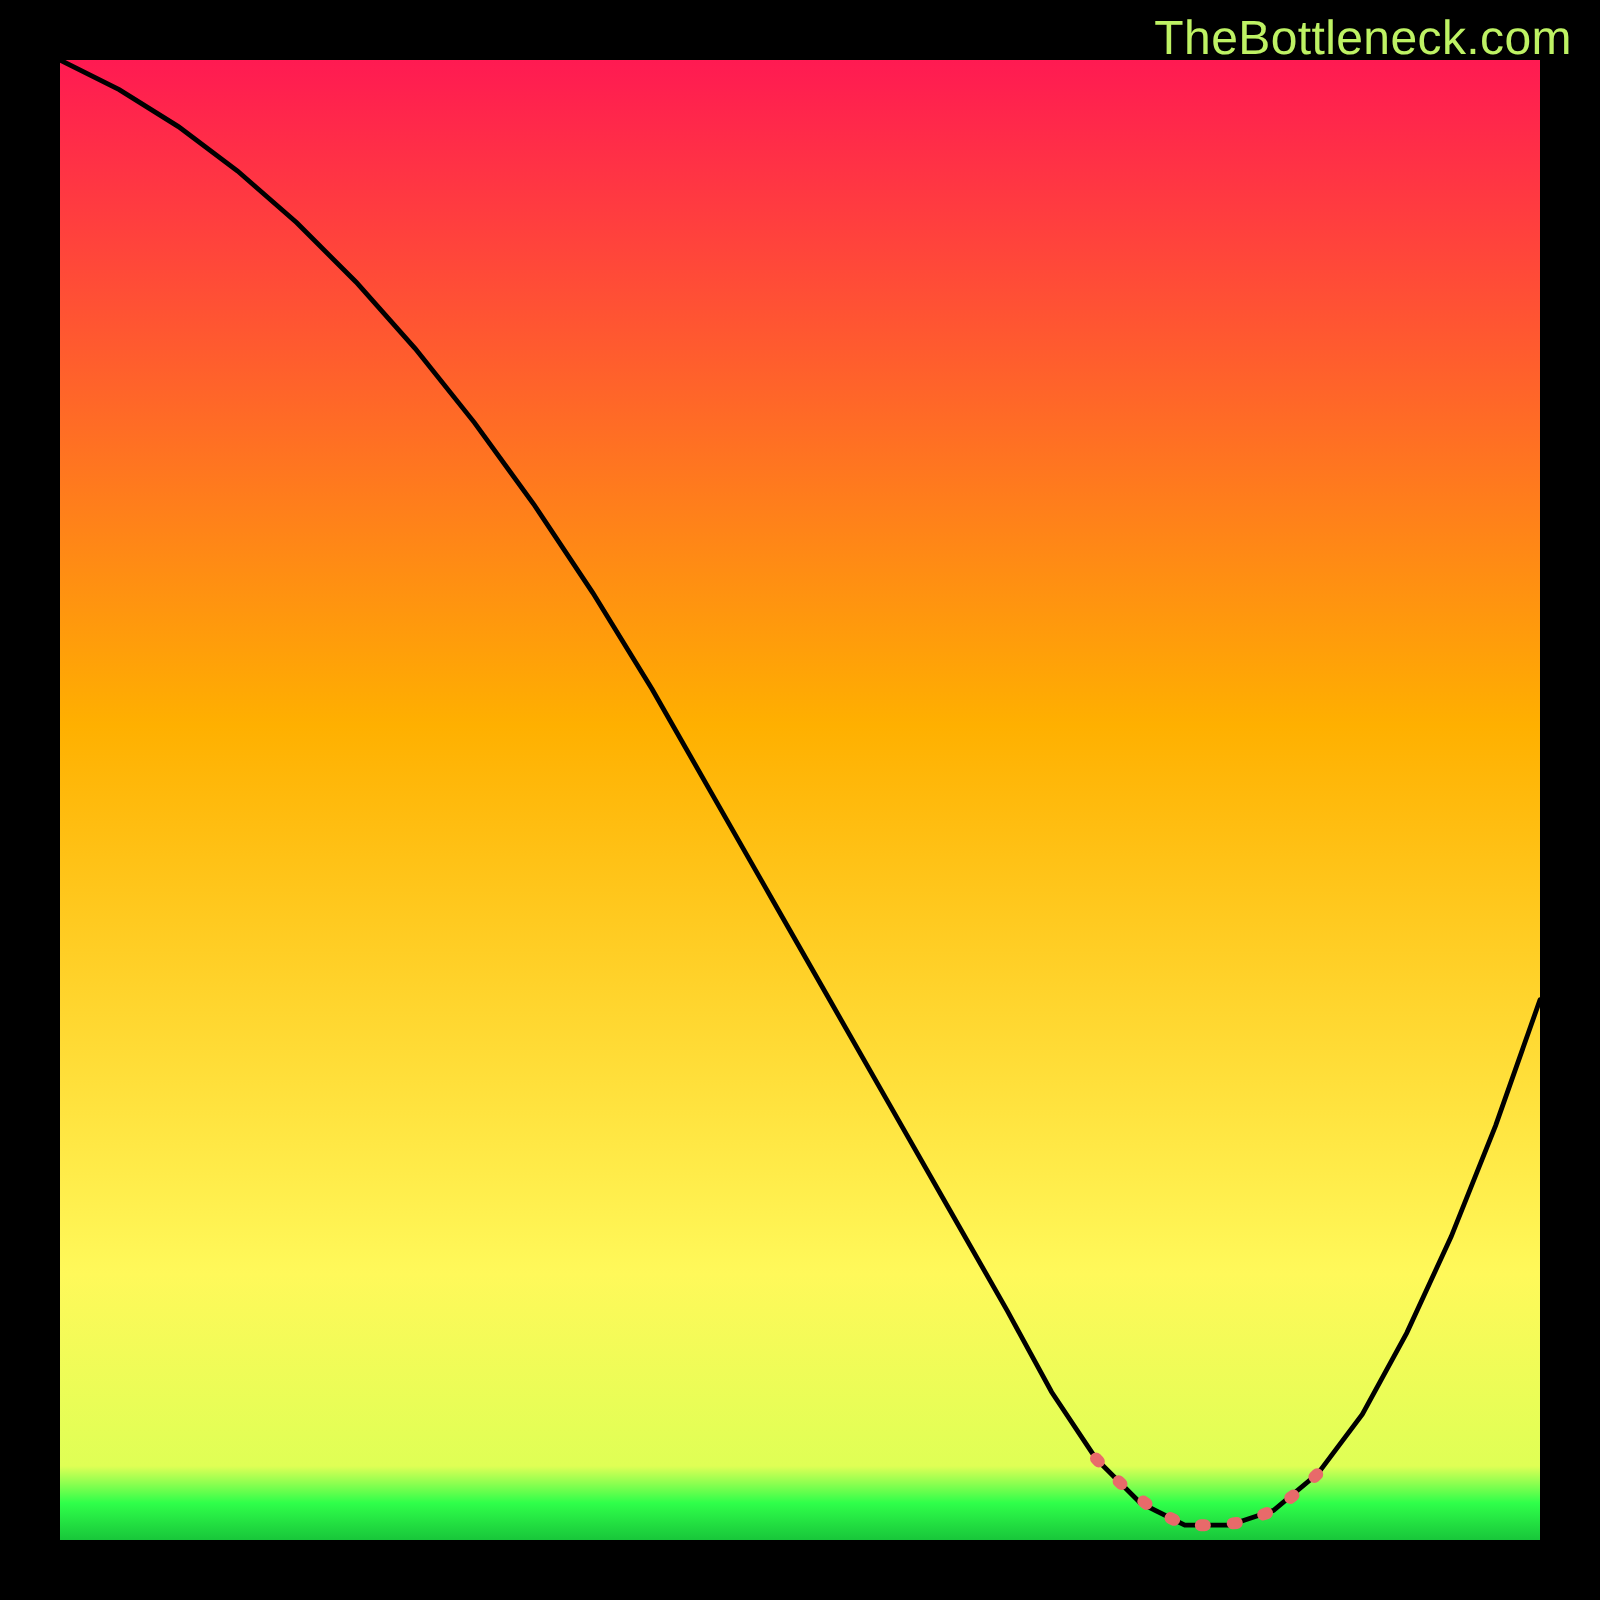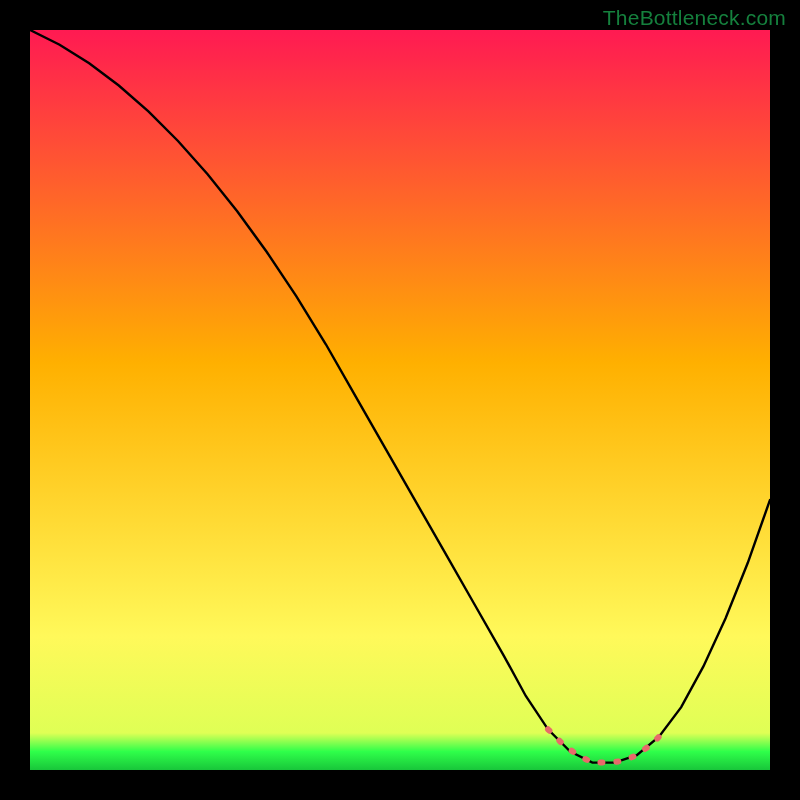--- a/index.html
+++ b/index.html
@@ -16,22 +16,22 @@
     top: 0;
     left: 0;
     width: 800px;
     height: 800px;
     background: #000;
   }
   .watermark {
     position: absolute;
     top: 6px;
     right: 14px;
-    color: #15803d;
-    font-size: 21px;
+    color: #bef264;
+    font-size: 24px;
     font-weight: 500;
     letter-spacing: 0.2px;
   }
   .chart {
     position: absolute;
     left: 30px;
     top: 30px;
     width: 740px;
     height: 740px;
   }

